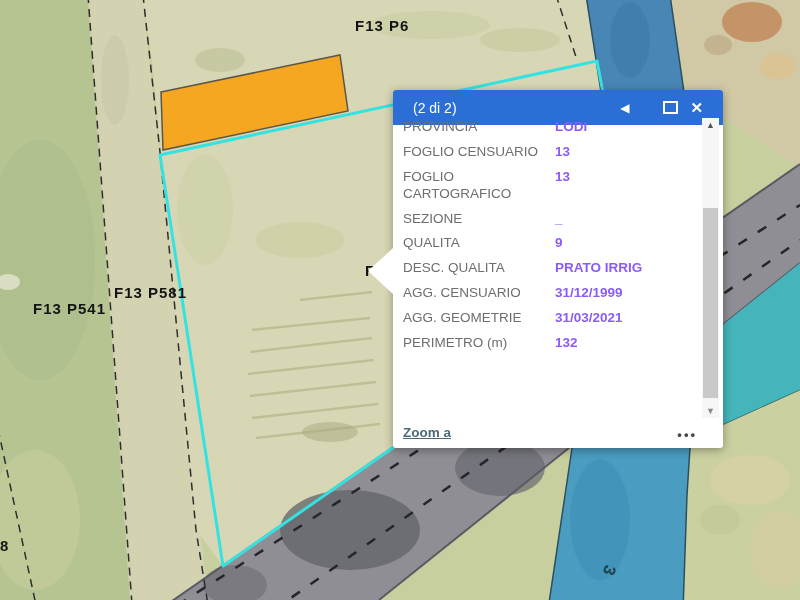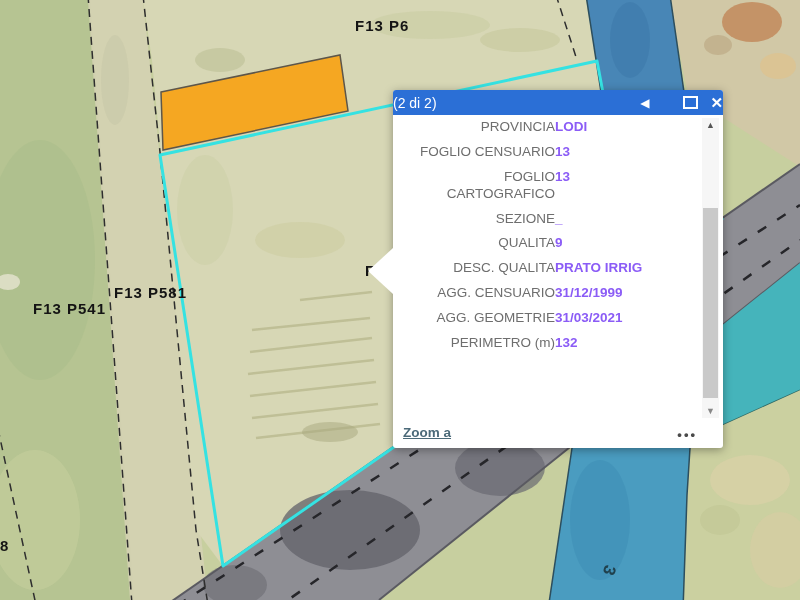--- a/index.html
+++ b/index.html
@@ -24,31 +24,31 @@
     position:absolute;left:393px;top:90px;width:330px;height:358px;
     background:#ffffff;border-radius:3px;
     box-shadow:0 2px 10px rgba(0,0,0,.35);
   }
   .popup-arrow{
     position:absolute;left:-25px;top:158px;width:0;height:0;
     border-top:23px solid transparent;border-bottom:23px solid transparent;
     border-right:25px solid #ffffff;
   }
   .popup-header{
-    height:25px;background:#2b6fd6;border-radius:3px 3px 0 0;
-    display:flex;align-items:center;padding:0 0;color:#fff;
+    height:35px;background:#2b6fd6;border-radius:3px 3px 0 0;
+    display:flex;align-items:center;padding:0 20px;color:#fff;
   }
   .popup-title{font-size:14px;flex:1;}
   .hbtn{color:#fff;cursor:pointer;display:inline-flex;align-items:center;justify-content:center;}
   .prev-btn{font-size:12px;margin-right:34px;}
   .max-btn{width:11px;height:9px;border:2px solid #fff;margin-right:12px;}
   .close-btn{font-size:15px;font-weight:bold;}
 
   .popup-rows{position:absolute;top:25px;left:0;width:302px;}
-  .prow{display:flex;padding:4px 0 4px 10px;line-height:1.25;text-align:right;}
+  .prow{display:flex;padding:4px 0 4px 10px;line-height:1.25;}
   .prow .lbl{width:152px;flex:0 0 152px;color:#6e6e6e;font-size:13.5px;}
   .prow .val{color:#8b5cf6;font-size:13.5px;font-weight:bold;}
 
   
   .sb{position:absolute;top:28px;right:4px;width:17px;height:300px;background:#f6f6f6;}
   .sb-up{position:absolute;top:2px;left:0;right:0;text-align:center;font-size:9px;color:#555;cursor:pointer;}
   .sb-down{position:absolute;bottom:2px;left:0;right:0;text-align:center;font-size:9px;color:#888;cursor:pointer;}
   .sb-thumb{position:absolute;top:90px;left:1px;right:1px;height:190px;background:#c9c9c9;cursor:pointer;}
 
   .popup-footer{position:absolute;left:0;right:0;bottom:0;height:30px;}

